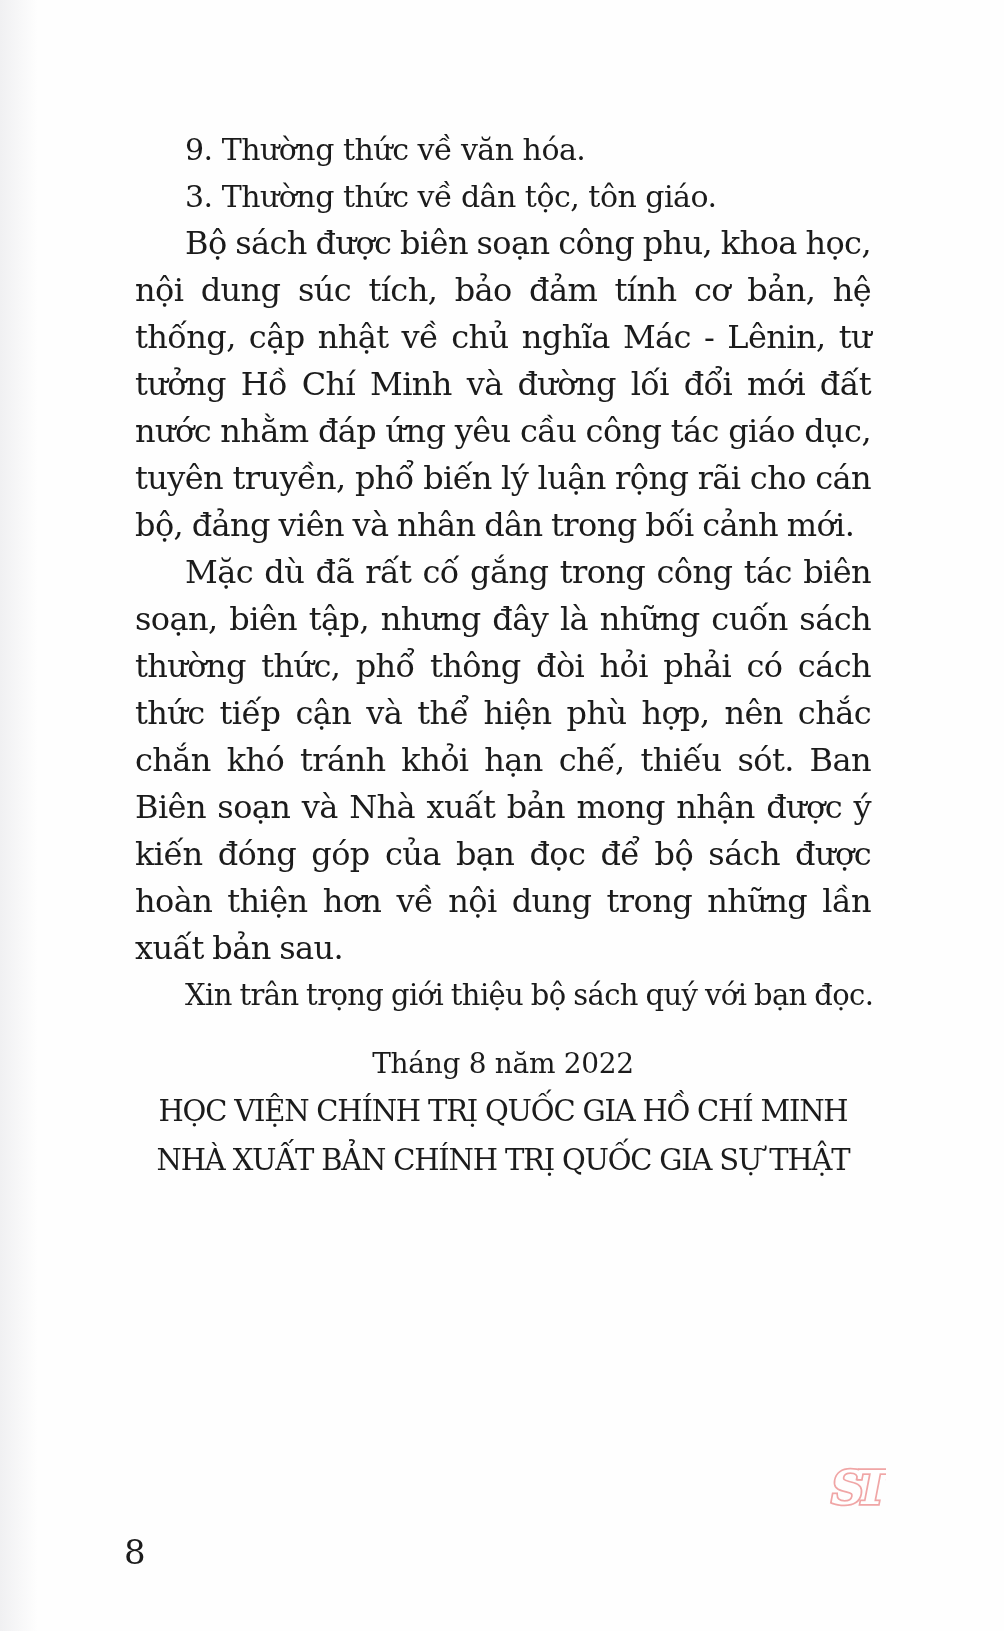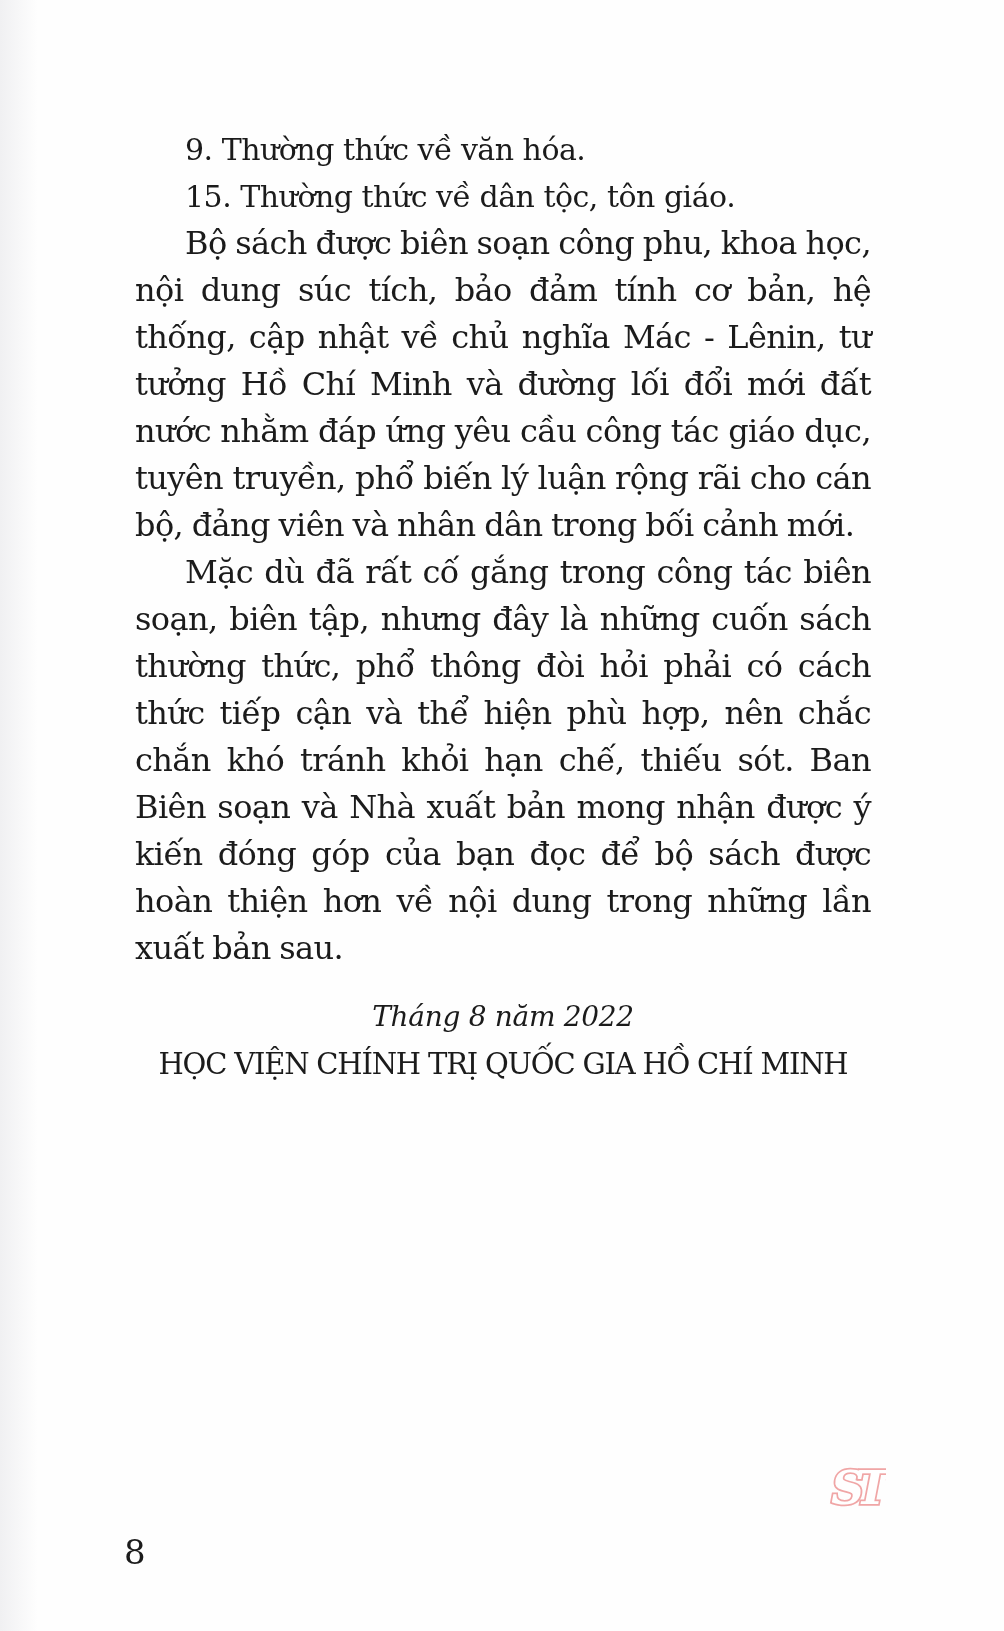--- a/index.html
+++ b/index.html
@@ -43,21 +43,20 @@
   .para.single-line {
     text-align: left;
     white-space: nowrap;
     font-size: 29px;
   }
   .signoff {
     margin-top: 22px;
     text-align: center;
   }
   .signoff-date {
-    font-style: italic;
     font-size: 28px;
     line-height: 46px;
     letter-spacing: -0.3px;
   }
   .org-line {
     font-size: 29px;
     line-height: 49px;
     letter-spacing: -1.2px;
     white-space: nowrap;
   }
@@ -76,28 +75,30 @@
     height: 60px;
   }
 </style>
 </head>
 <body>
 
 <div class="scan-edge"></div>
 
 <div class="content">
   <div class="list-item">9. Thường thức về văn hóa.</div>
-  <div class="list-item">15. Thường thức về dân tộc, tôn giáo.</div>
+  <div class="list-item">3. Thường thức về dân tộc, tôn giáo.</div>
 
   <p class="para">Bộ sách được biên soạn công phu, khoa học, nội dung súc tích, bảo đảm tính cơ bản, hệ thống, cập nhật về chủ nghĩa Mác - Lênin, tư tưởng Hồ Chí Minh và đường lối đổi mới đất nước nhằm đáp ứng yêu cầu công tác giáo dục, tuyên truyền, phổ biến lý luận rộng rãi cho cán bộ, đảng viên và nhân dân trong bối cảnh mới.</p>
   <p class="para">Mặc dù đã rất cố gắng trong công tác biên soạn, biên tập, nhưng đây là những cuốn sách thường thức, phổ thông đòi hỏi phải có cách thức tiếp cận và thể hiện phù hợp, nên chắc chắn khó tránh khỏi hạn chế, thiếu sót. Ban Biên soạn và Nhà xuất bản mong nhận được ý kiến đóng góp của bạn đọc để bộ sách được hoàn thiện hơn về nội dung trong những lần xuất bản sau.</p>
+  <p class="para single-line">Xin trân trọng giới thiệu bộ sách quý với bạn đọc.</p>
 
   <div class="signoff">
     <div class="signoff-date">Tháng 8 năm 2022</div>
     <div class="org-line">HỌC VIỆN CHÍNH TRỊ QUỐC GIA HỒ CHÍ MINH</div>
+    <div class="org-line">NHÀ XUẤT BẢN CHÍNH TRỊ QUỐC GIA SỰ THẬT</div>
   </div>
 </div>
 
 <div class="page-number">8</div>
 
 <div class="publisher-logo">
   <svg width="60" height="60" viewBox="0 0 60 60" xmlns="http://www.w3.org/2000/svg">
     <text x="30" y="44" text-anchor="middle" font-family="DejaVu Serif, serif" font-size="46" font-weight="bold" font-style="italic" letter-spacing="-9" fill="#ffffff" stroke="#f0a6a6" stroke-width="3.5" paint-order="stroke">ST</text>
   </svg>
 </div>

